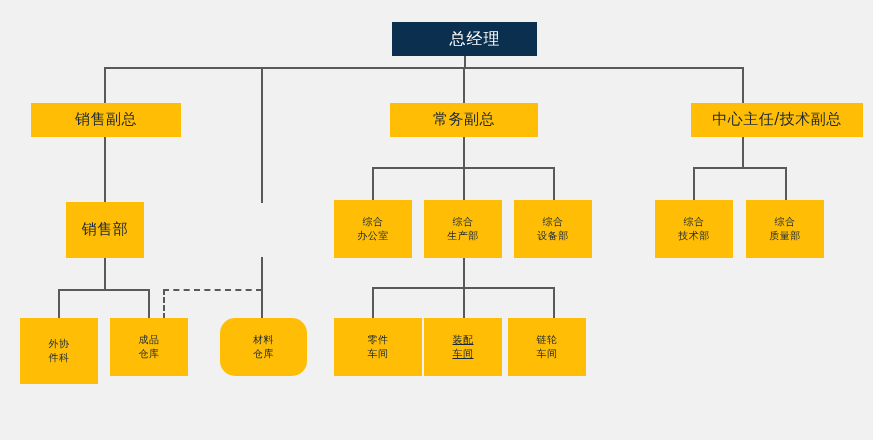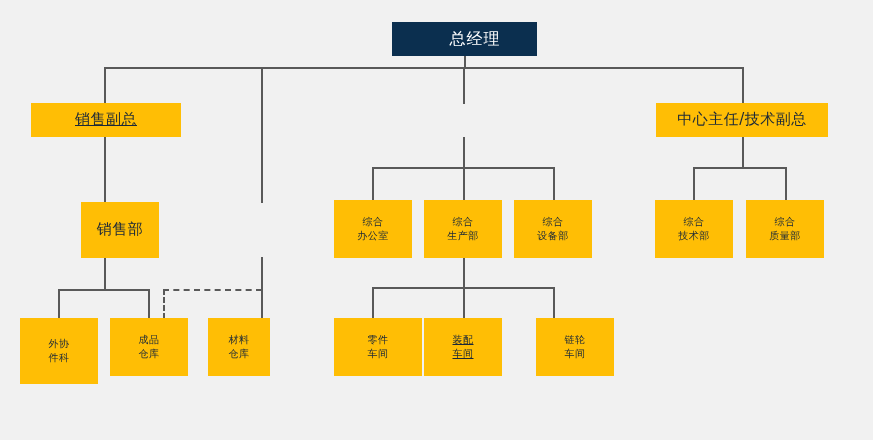--- a/index.html
+++ b/index.html
@@ -104,26 +104,27 @@
   <div class="conn v" style="left:261px; top:257px; height:62px;"></div>
 
   <div class="conn v" style="left:463px; top:257px; height:31px;"></div>
   <div class="conn h" style="left:372px; top:287px; width:182px;"></div>
   <div class="conn v" style="left:372px; top:287px; height:32px;"></div>
   <div class="conn v" style="left:463px; top:287px; height:32px;"></div>
   <div class="conn v" style="left:553px; top:287px; height:32px;"></div>
 
   <div class="node root" style="left:392px; top:22px; width:145px; height:34px;padding-left:25px;">总经理</div>
 
-  <div class="node" style="left:31px; top:103px; width:150px; height:34px;text-decoration:underline;">销售副总</div>
+  <div class="node" style="left:31px; top:103px; width:150px; height:34px;">销售副总</div>
 
+  <div class="node" style="left:390px; top:103px; width:148px; height:34px;">常务副总</div>
 
-  <div class="node" style="left:656px; top:103px; width:172px; height:34px;">中心主任/技术副总</div>
+  <div class="node" style="left:691px; top:103px; width:172px; height:34px;">中心主任/技术副总</div>
 
-  <div class="node" style="left:66px; top:202px; width:78px; height:56px;margin-left:15px;">销售部</div>
+  <div class="node" style="left:66px; top:202px; width:78px; height:56px;">销售部</div>
 
 
   <div class="node two-line" style="left:334px; top:200px; width:78px; height:58px;">综合
 办公室</div>
 
   <div class="node two-line" style="left:424px; top:200px; width:78px; height:58px;">综合
 生产部</div>
 
   <div class="node two-line" style="left:514px; top:200px; width:78px; height:58px;">综合
 设备部</div>
@@ -133,25 +134,25 @@
 
   <div class="node two-line" style="left:746px; top:200px; width:78px; height:58px;">综合
 质量部</div>
 
   <div class="node two-line" style="left:20px; top:318px; width:78px; height:66px;">外协
 件科</div>
 
   <div class="node two-line" style="left:110px; top:318px; width:78px; height:58px;text-align:right;">成品
 仓库</div>
 
-  <div class="node two-line" style="left:208px; top:318px; width:62px; height:58px;">材料
+  <div class="node two-line" style="left:220px; top:318px; width:87px; height:58px;border-radius:15px;">材料
 仓库</div>
 
   <div class="node two-line" style="left:334px; top:318px; width:88px; height:58px;">零件
 车间</div>
 
   <div class="node two-line" style="left:424px; top:318px; width:78px; height:58px;text-decoration:underline;">装配
 车间</div>
 
-  <div class="node two-line" style="left:536px; top:318px; width:78px; height:58px;">链轮
+  <div class="node two-line" style="left:508px; top:318px; width:78px; height:58px;">链轮
 车间</div>
 
 </div>
 
 </body></html>

